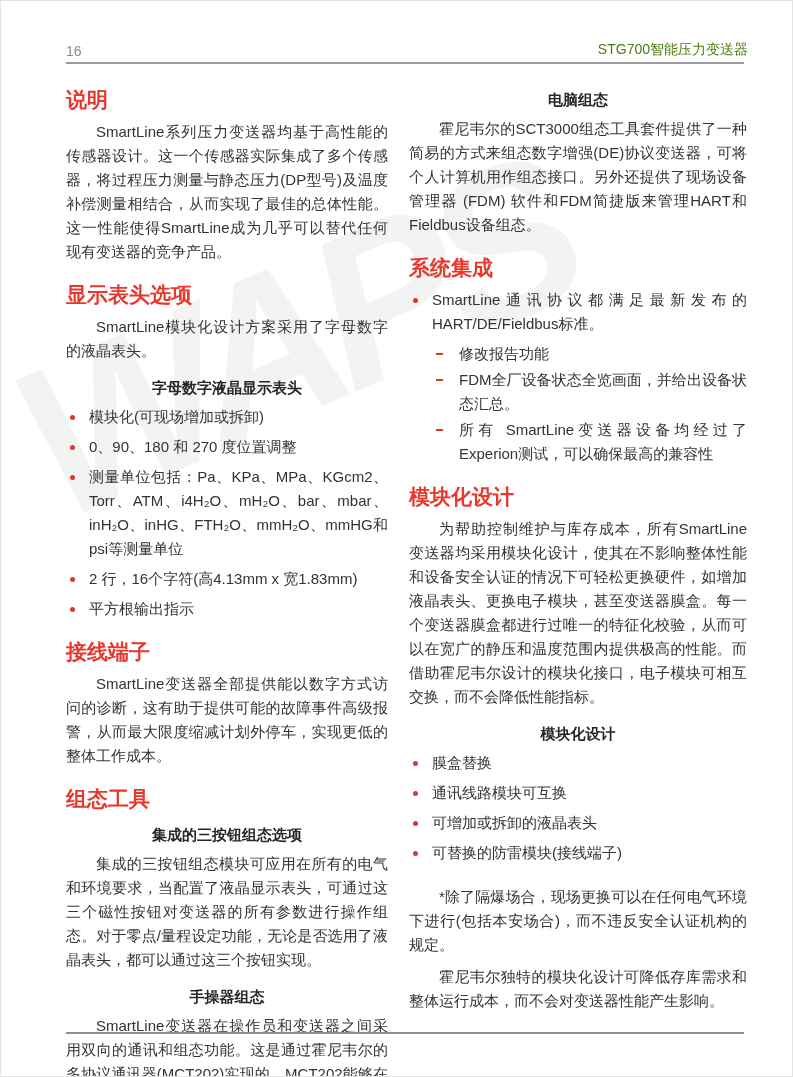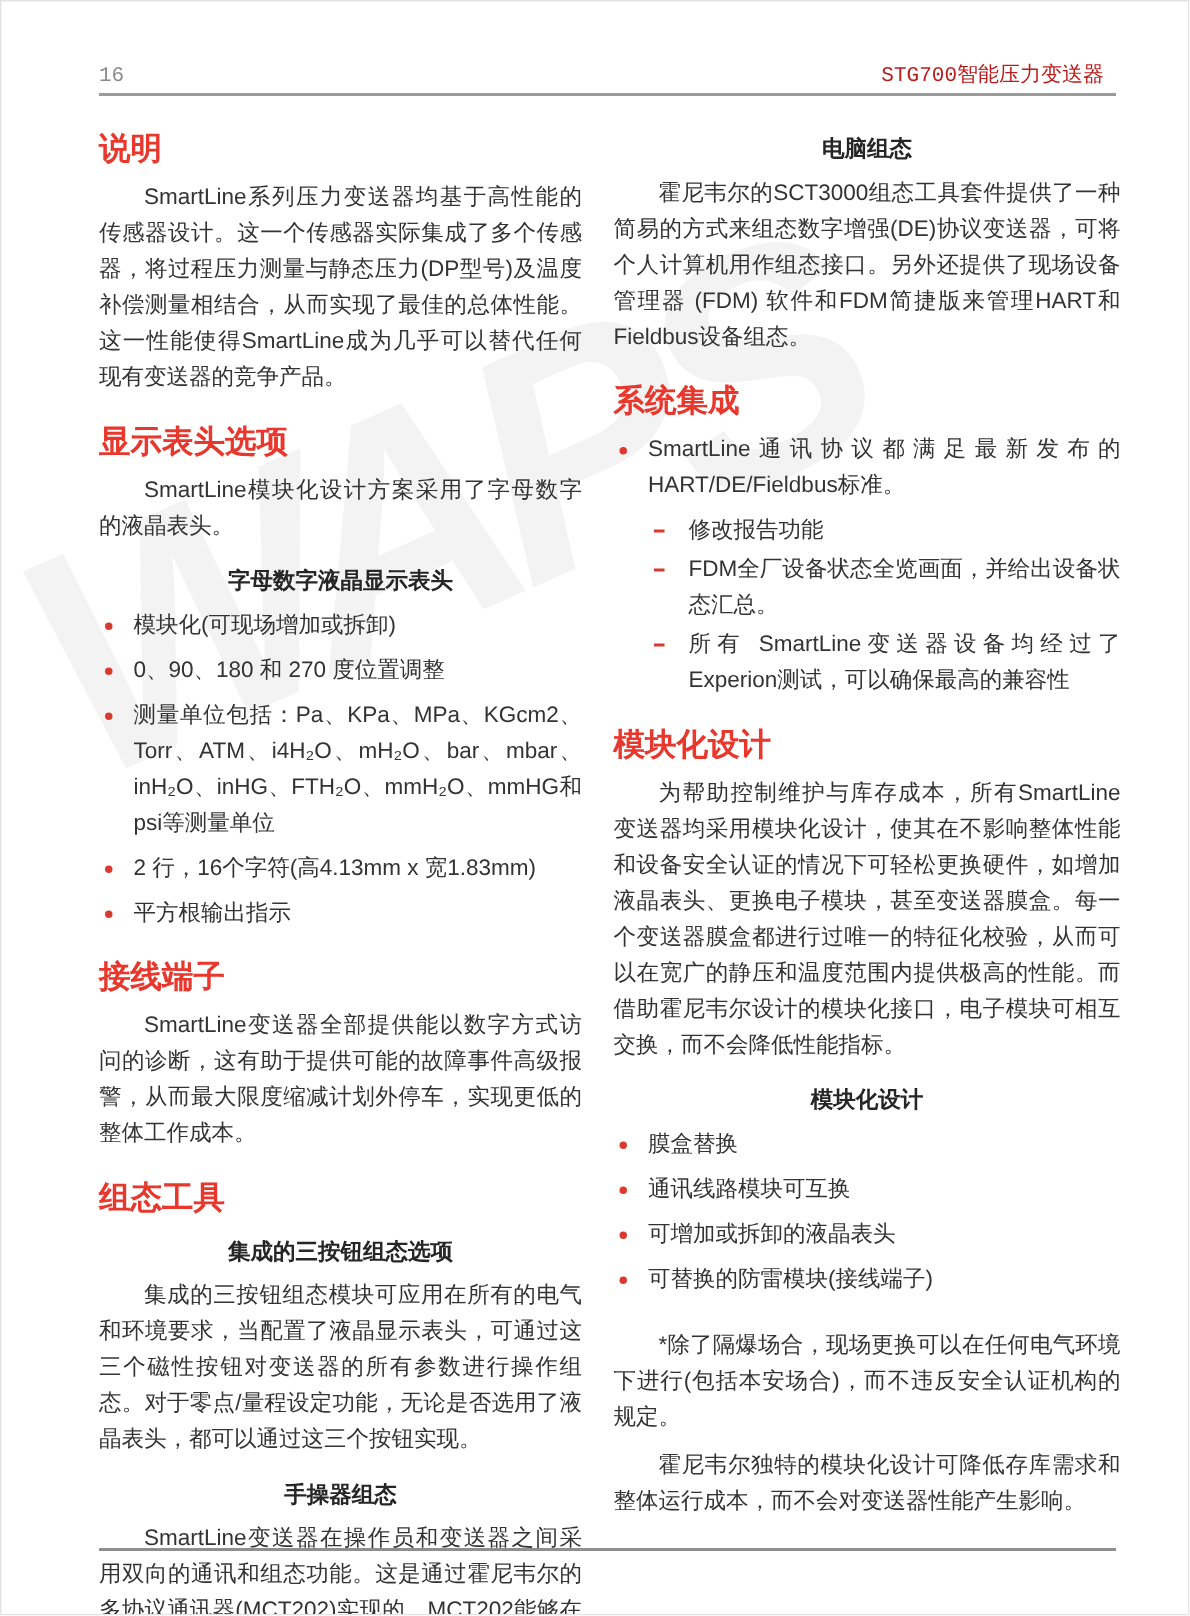--- a/index.html
+++ b/index.html
@@ -23,24 +23,24 @@
     font-style:italic;
     letter-spacing:-14px;
     color:rgba(160,160,160,0.13);
     transform:rotate(-24deg);
     transform-origin:left center;
     white-space:nowrap;
     pointer-events:none;
     user-select:none;
   }
   
-  .hdr{position:absolute;left:65px;right:56px;top:32px;height:26px;
-       display:flex;justify-content:space-between;align-items:flex-end;font-family:Liberation Mono, monospace;}
+  .hdr{position:absolute;left:65px;right:44px;top:32px;height:26px;
+       display:flex;justify-content:space-between;align-items:flex-end;}
   .hdr .pagenum{font-size:14px;color:#8b8b8b;}
-  .hdr .doctitle{font-size:14px;color:#b91c1c;}
+  .hdr .doctitle{font-size:14px;color:#4d7c0f;}
   .hdr-rule{position:absolute;left:65px;right:48px;top:61px;height:0;
             border-top:2px solid #9b9b9b;}
   .ftr-rule{position:absolute;left:65px;right:48px;top:1031px;height:0;
             border-top:2px solid #8f8f8f;}
   
   .col{position:absolute;top:88px;font-size:15px;line-height:24px;text-align:justify;}
   .col-left{left:65px;width:322px;}
   .col-right{left:408px;width:338px;}
   
   .h-red{font-size:21px;font-weight:bold;color:#e8382d;text-align:left;

